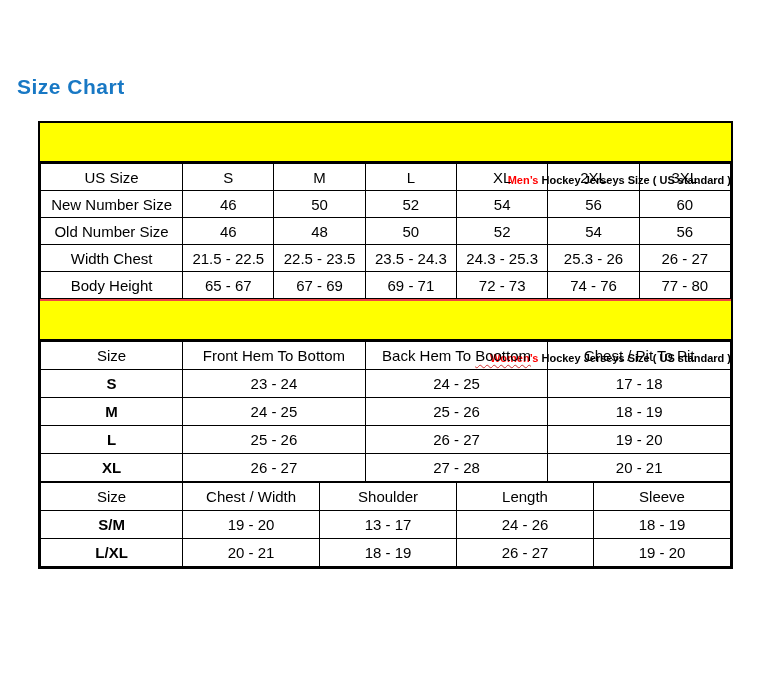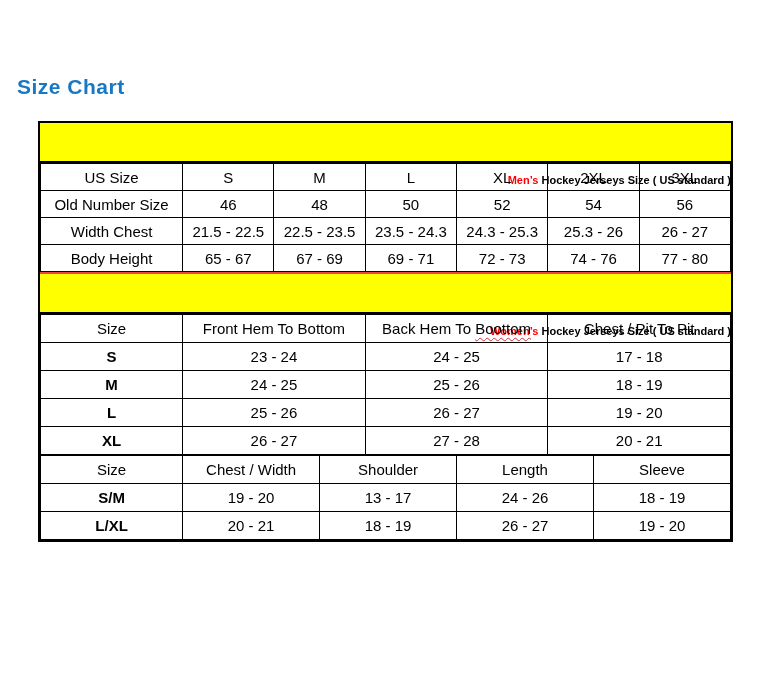--- a/index.html
+++ b/index.html
@@ -107,20 +107,29 @@
               <th>S</th>
               <th>M</th>
               <th>L</th>
               <th>XL</th>
               <th>2XL</th>
               <th>3XL</th>
             </tr>
           </thead>
           <tbody>
             <tr>
+              <td>New Number Size</td>
+              <td>46</td>
+              <td>50</td>
+              <td>52</td>
+              <td>54</td>
+              <td>56</td>
+              <td>60</td>
+            </tr>
+            <tr>
               <td>Old Number Size</td>
               <td>46</td>
               <td>48</td>
               <td>50</td>
               <td>52</td>
               <td>54</td>
               <td>56</td>
             </tr>
             <tr>
               <td>Width Chest</td>

